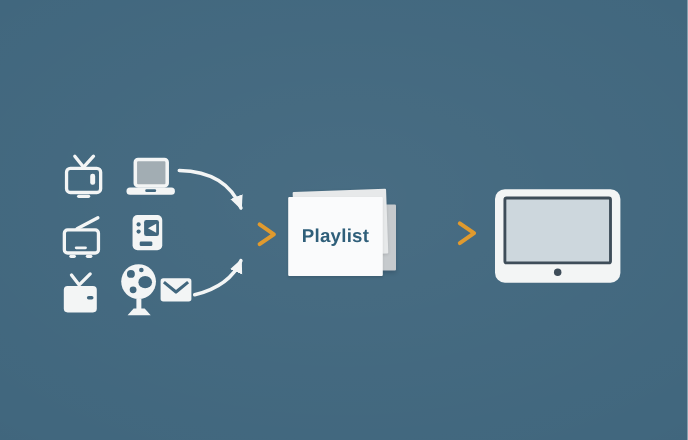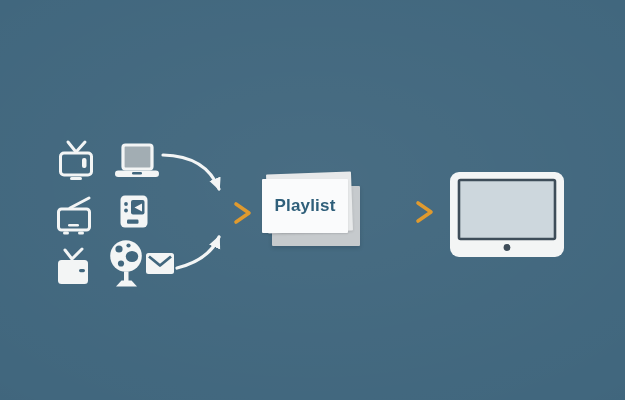--- a/index.html
+++ b/index.html
@@ -57,21 +57,21 @@
   }
   .card-mid {
     left: 9px; top: 7px;
     width: 85px; height: 59px;
     background: var(--card-mid);
     transform: rotate(-2deg);
     box-shadow: 0 1px 3px rgba(0,0,20,0.12);
   }
   .card-front {
     left: 4px; top: 13px;
-    width: 86px; height: 54px;
+    width: 86px; height: 72px;
     background: var(--card-front);
     display: flex;
     align-items: center;
     justify-content: center;
     box-shadow: 0 1px 2px rgba(0,0,20,0.10);
   }
   .playlist-label {
     font-size: 17px;
     font-weight: 700;
     letter-spacing: 0.2px;

